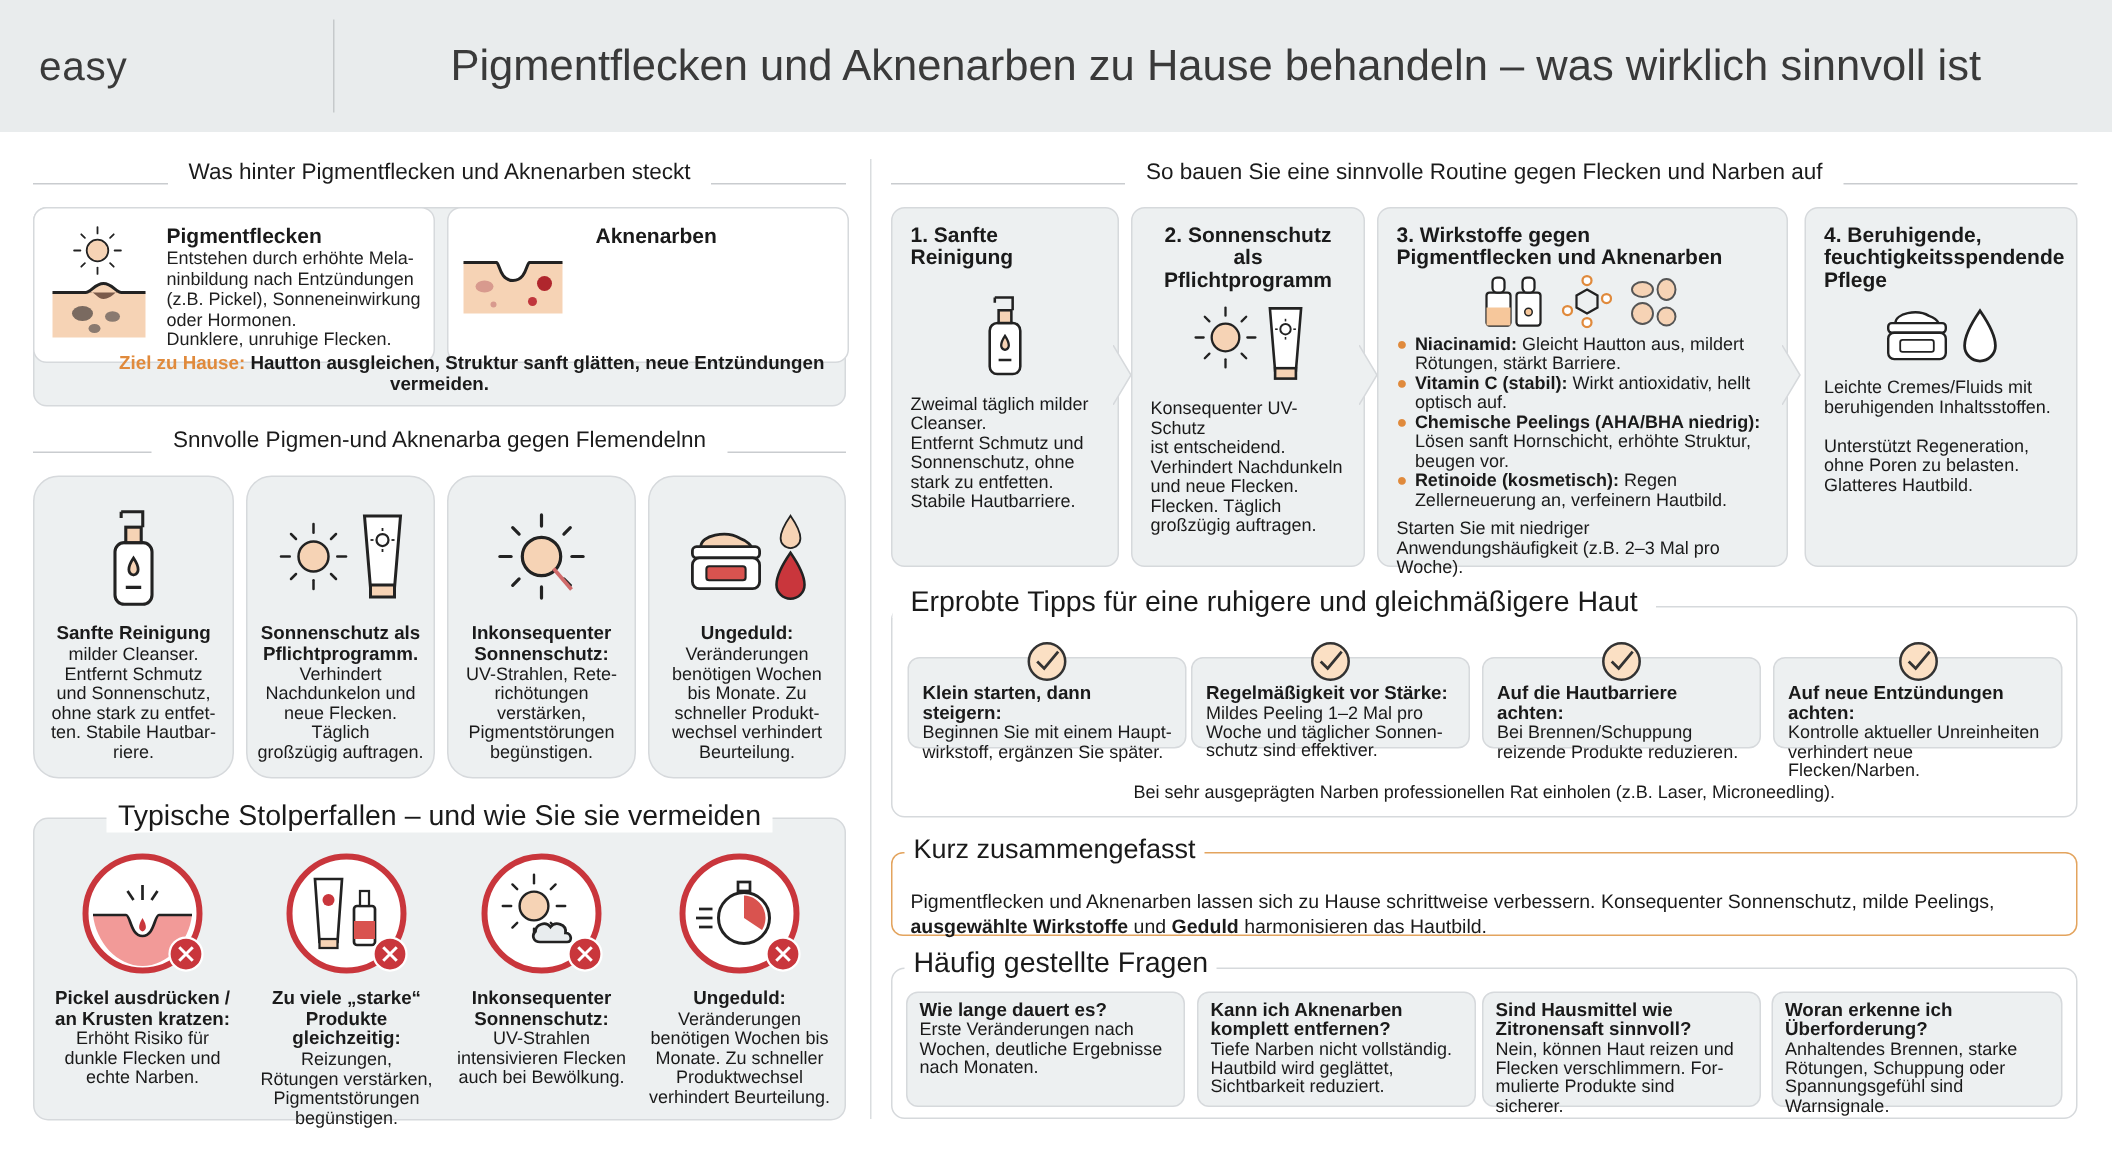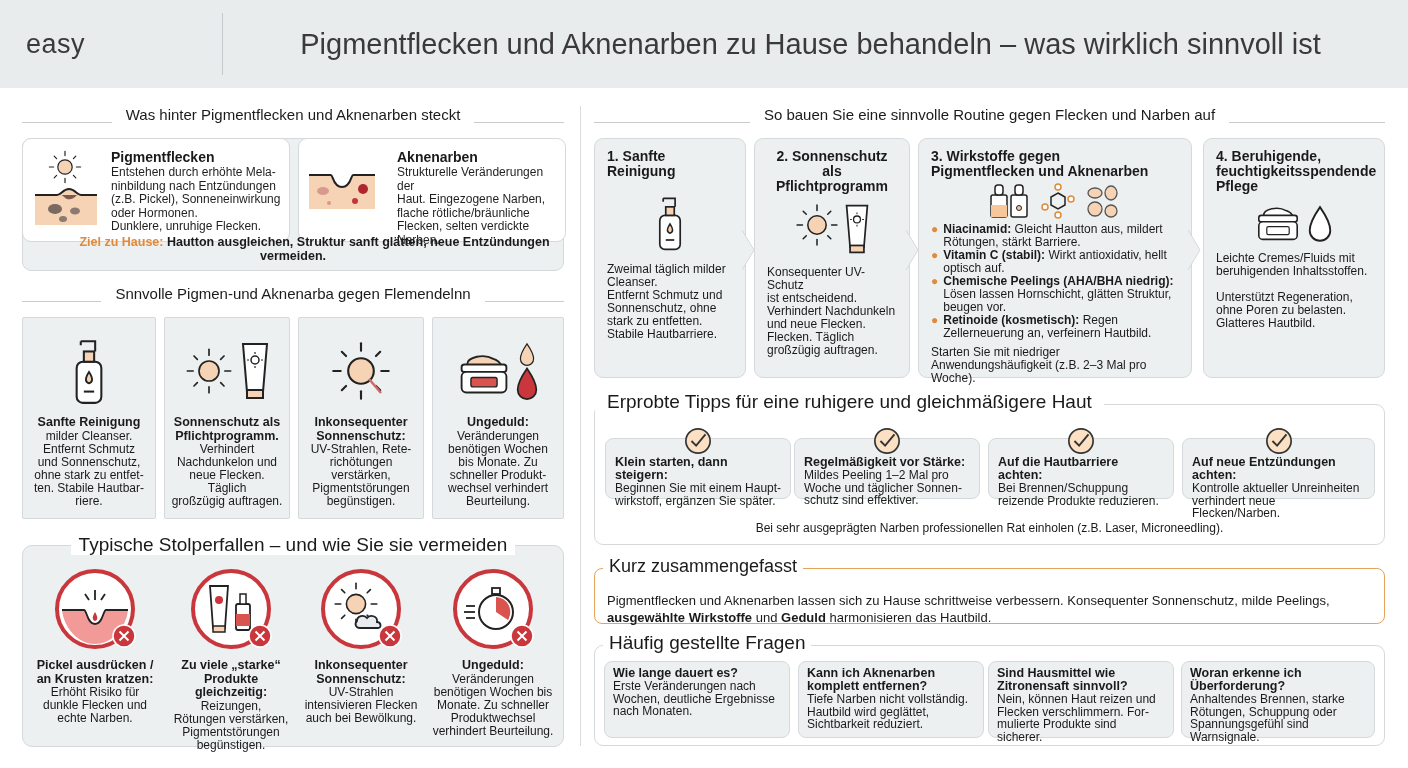--- a/index.html
+++ b/index.html
@@ -21,21 +21,21 @@
   .txt { font-size: 12px; line-height: 13.5px; color: #1f1f1f; }
 
   
   .s1-wrap { position: absolute; left: 22px; top: 138px; width: 542px; height: 133px; background: #edf0f1; border: 1px solid #d6d9dc; border-radius: 9px; }
   .s1-card { position: absolute; top: -1px; height: 104px; background: #fff; border: 1px solid #d6d9dc; border-radius: 9px; display: flex; padding: 10px 8px; gap: 10px; }
   .s1-card .title { font-size: 14px; font-weight: bold; margin-bottom: 1px; }
   .goal { position: absolute; left: 0; right: 0; bottom: 7px; text-align: center; font-size: 12.5px; font-weight: bold; }
   .goal .accent { color: #e08a3c; padding-left: 43px; }
 
   
-  .s2-card { position: absolute; top: 317px; height: 202px; background: #edf0f1; border: 1px solid #d6d9dc; border-radius: 2px; text-align: center; padding-top: 14px; }
+  .s2-card { position: absolute; top: 317px; height: 202px; background: #edf0f1; border: 1px solid #d6d9dc; border-radius: 17px; text-align: center; padding-top: 14px; }
   .s2-card .icon-area { height: 78px; display: flex; align-items: center; justify-content: center; }
   .s2-card .label { font-size: 12.5px; font-weight: bold; line-height: 13.5px; margin-top: 6px; }
   .s2-card .body { font-size: 12px; line-height: 13px; padding: 0 4px; }
 
   
   .s3-wrap { position: absolute; left: 22px; top: 545px; width: 542px; height: 202px; background: #edf0f1; border: 1px solid #d6d9dc; border-radius: 10px; }
   .s3-title { position: absolute; left: 0; right: 0; top: -12px; text-align: center; }
   .s3-title span { background: #ffffff; padding: 0 8px; font-size: 19px; }
   .s3-item { position: absolute; top: 22px; width: 128px; text-align: center; }
   .s3-item .circ { width: 82px; height: 82px; margin: 0 auto; position: relative; }
@@ -174,27 +174,20 @@
         <path d="M2 12 H24 C26 12 26 24 35 24 C44 24 44 12 46 12 H68 V46 H2 Z" fill="#f6d3b5"></path>
         <path d="M2 12 H24 C26 12 26 24 35 24 C44 24 44 12 46 12 H68" fill="none" stroke="#222" stroke-width="2"></path>
         <ellipse cx="16" cy="28" rx="6" ry="4" fill="#d89a8e"></ellipse>
         <circle cx="56" cy="26" r="5" fill="#b0262d"></circle>
         <circle cx="48" cy="38" r="3" fill="#c0363c"></circle>
         <circle cx="22" cy="40" r="2" fill="#d89a8e"></circle>
       </svg>
     </div>
     <div>
       <div class="title">Aknenarben</div>
-      <div class="txt">
-        <div>Strukturelle Veränderungen der</div>
-          <div>Haut. Eingezogene Narben,</div>
-          <div>flache rötliche/bräunliche</div>
-          <div>Flecken, selten verdickte</div>
-          <div>Narben.</div>
-      </div>
     </div>
   </div>
   <div class="goal">
     <span class="accent">Ziel zu Hause:</span>
     <span>Hautton ausgleichen, Struktur sanft glätten, neue Entzündungen vermeiden.</span>
   </div>
 </div>
 
 <div class="sec-head" style="left:22px; top:285px; width:542px;">
   <span class="line"></span>
@@ -457,21 +450,21 @@
     <div style="display:flex; gap:5px;">
         <span style="color:#e08a3c;">●</span>
         <div><b>Niacinamid:</b> <span>Gleicht Hautton aus, mildert Rötungen, stärkt Barriere.</span></div>
       </div>
     <div style="display:flex; gap:5px;">
         <span style="color:#e08a3c;">●</span>
         <div><b>Vitamin C (stabil):</b> <span>Wirkt antioxidativ, hellt optisch auf.</span></div>
       </div>
     <div style="display:flex; gap:5px;">
         <span style="color:#e08a3c;">●</span>
-        <div><b>Chemische Peelings (AHA/BHA niedrig):</b> <span>Lösen lassen Hornschicht, glätten Struktur, beugen vor.</span></div>
+        <div><b>Chemische Peelings (AHA/BHA niedrig):</b> <span>Lösen sanft Hornschicht, erhöhte Struktur, beugen vor.</span></div>
       </div>
     <div style="display:flex; gap:5px;">
         <span style="color:#e08a3c;">●</span>
         <div><b>Retinoide (kosmetisch):</b> <span>Regen Zellerneuerung an, verfeinern Hautbild.</span></div>
       </div>
     <div style="margin-top:6px;">Starten Sie mit niedriger Anwendungshäufigkeit (z.B. 2–3 Mal pro Woche).</div>
   </div>
 </div>
 <svg class="arrow" style="left:1188px;" viewBox="0 0 14 40">
     <path d="M0 0 L12 20 L0 40" fill="#edf0f1" stroke="#d6d9dc" stroke-width="1"></path>

